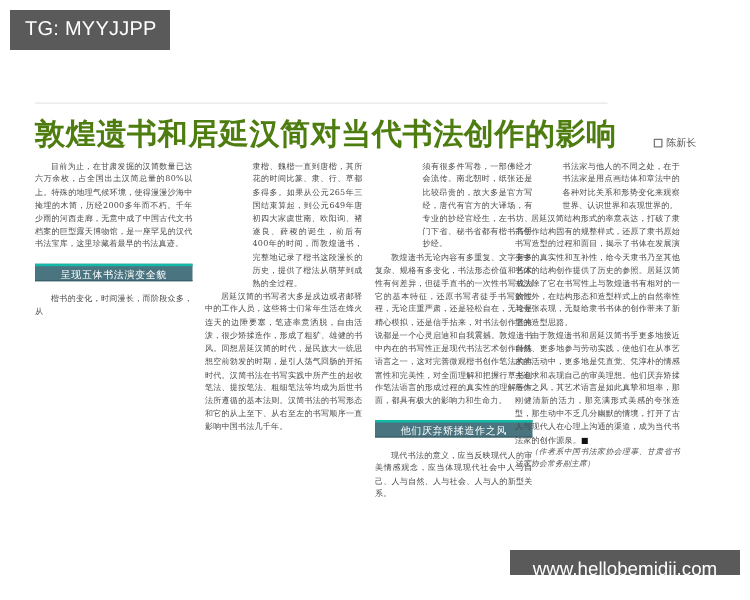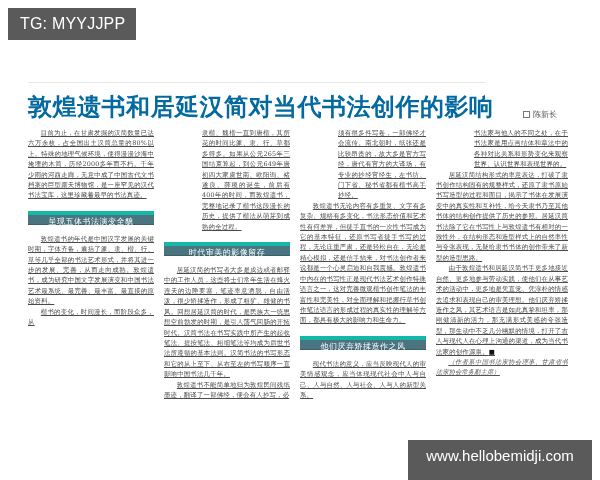--- a/index.html
+++ b/index.html
@@ -9,59 +9,59 @@
       position: relative;
     }
     .tag-badge {
       position: absolute; left: 8px; top: 8px; width: 128px; height: 32px;
       background: #5a5a5a; color: #ffffff;
       font-family: "Liberation Sans", "DejaVu Sans", sans-serif;
       font-size: 16px; line-height: 32px; padding-left: 12px;
       letter-spacing: 0.2px;
     }
     .watermark {
-      position: absolute; left: 408px; top: 440px; width: 184px; height: 40px;
+      position: absolute; left: 408px; top: 440px; width: 184px; height: 20px;
       background: #5a5a5a; color: #ffffff;
       font-family: "Liberation Sans", "DejaVu Sans", sans-serif;
       font-size: 15px; line-height: 32px; text-align: center;
     }
     .top-rule {
       position: absolute; left: 28px; top: 82px; width: 458px; height: 1px;
       background: #e6e6e6;
     }
     .headline {
       position: absolute; left: 28px; top: 92px; width: 480px;
       font-family: "DejaVu Sans", "Liberation Sans", sans-serif;
       font-weight: bold; font-size: 24px; line-height: 30px;
-      color: #0369a1; letter-spacing: 0.5px; white-space: nowrap;
+      color: #4d7c0f; letter-spacing: 0.5px; white-space: nowrap;
     }
     .byline {
       position: absolute; left: 523px; top: 109px;
       font-family: "DejaVu Sans", sans-serif; font-size: 8px; color: #555;
       display: flex; align-items: center; gap: 3px;
     }
     .byline .box {
       width: 7px; height: 7px; border: 1px solid #777; display: inline-block;
     }
     .columns {
       position: absolute; left: 28px; top: 128px; width: 560px; height: 270px;
     }
     .col {
       position: absolute; top: 0; width: 126px;
       font-size: 6.4px; line-height: 10.4px; color: #4a4a4a;
       text-align: justify; letter-spacing: 0.2px;
     }
-    .col p { text-indent: 2em; margin-bottom: 0; text-decoration: underline; }
+    .col p { text-indent: 2em; margin-bottom: 0; }
     .col p.noindent { text-indent: 0; margin-left: 38px; }
     .section-head {
       background: #4a7480; color: #ffffff;
       font-family: "DejaVu Sans", sans-serif; font-size: 8px;
       height: 14px; line-height: 14px; text-align: center;
       margin: 10px 0 9px 0; letter-spacing: 0.5px;
-      border-top: 4px solid #14b8a6; border-bottom: 1px solid #3a5f69;
+      border-top: 2px solid #14b8a6; border-bottom: 1px solid #3a5f69;
     }
     .note {
       color: #555; font-size: 6.2px; line-height: 10.4px; font-style: italic;
       text-indent: 1em;
     }
     .end-mark { color: #111; font-style: normal; }
   </style>
 </head>
 <body>
 
@@ -74,39 +74,36 @@
 <div class="byline">
   <span class="box"></span>
   <span>陈新长</span>
 </div>
 
 <div class="columns">
 
   <div class="col" style="left:0px;">
     <p>目前为止，在甘肃发掘的汉简数量已达六万余枚，占全国出土汉简总量的80%以上。特殊的地理气候环境，使得漫漫沙海中掩埋的木简，历经2000多年而不朽。千年少雨的河西走廊，无意中成了中国古代文书档案的巨型露天博物馆，是一座罕见的汉代书法宝库，这里珍藏着最早的书法真迹。</p>
     <div class="section-head">呈现五体书法演变全貌</div>
-    <p>敦煌遗书的年代是中国汉字发展的关键时期，字体齐备，囊括了篆、隶、楷、行、草等几乎全部的书法艺术形式，并将其进一步的发展、完善，从而走向成熟。敦煌遗书，成为研究中国文字发展演变和中国书法艺术最系统、最完善、最丰富、最直接的原始资料。</p>
     <p>楷书的变化，时间漫长，而阶段众多，从</p>
   </div>
 
   <div class="col" style="left:136px;">
     <p class="noindent">隶楷、魏楷一直到唐楷，其所花的时间比篆、隶、行、草都多得多。如果从公元265年三国结束算起，到公元649年唐初四大家虞世南、欧阳询、褚遂良、薛稷的诞生，前后有400年的时间，而敦煌遗书，完整地记录了楷书这段漫长的历史，提供了楷法从萌芽到成熟的全过程。</p>
-    <div class="section-head">时代审美的影像留存</div>
     <p>居延汉简的书写者大多是戍边或者邮驿中的工作人员，这些将士们常年生活在烽火连天的边陲要塞，笔迹率意洒脱，自由活泼，很少矫揉造作，形成了粗犷、雄健的书风。回想居延汉简的时代，是民族大一统思想空前勃发的时期，是引人荡气回肠的开拓时代。汉简书法在书写实践中所产生的起收笔法、提按笔法、粗细笔法等均成为后世书法所遵循的基本法则。汉简书法的书写形态和它的从上至下、从右至左的书写顺序一直影响中国书法几千年。</p>
-    <p>敦煌遗书不能简单地归为敦煌民间残纸墨迹，翻译了一部佛经，便会有人抄写，必</p>
   </div>
 
   <div class="col" style="left:272px;">
     <p class="noindent">须有很多件写卷，一部佛经才会流传。南北朝时，纸张还是比较昂贵的，故大多是官方写经，唐代有官方的大译场，有专业的抄经官经生，左书坊、门下省、秘书省都有楷书高手抄经。</p>
     <p>敦煌遗书无论内容有多重复、文字有多复杂、规格有多变化，书法形态价值和艺术性有何差异，但徒手直书的一次性书写成为它的基本特征，还原书写者徒手书写的过程，无论庄重严肃，还是轻松自在，无论是精心模拟，还是信手拈来，对书法创作者来说都是一个心灵启迪和自我震撼。敦煌遗书中内在的书写性正是现代书法艺术创作特殊语言之一，这对完善微观楷书创作笔法的丰富性和完美性，对全面理解和把握行草书创作笔法语言的形成过程的真实性的理解等方面，都具有极大的影响力和生命力。</p>
     <div class="section-head">他们厌弃矫揉造作之风</div>
     <p>现代书法的意义，应当反映现代人的审美情感观念，应当体现现代社会中人与自己、人与自然、人与社会、人与人的新型关系。</p>
   </div>
 
-  <div class="col" style="left:408px; width:132px;">
+  <div class="col" style="left:384px; width:132px;">
     <p class="noindent">书法家与他人的不同之处，在于书法家是用点画结体和章法中的各种对比关系和形势变化来观察世界、认识世界和表现世界的。</p>
     <p>居延汉简结构形式的率意表达，打破了隶书创作结构固有的规整样式，还原了隶书原始书写造型的过程和面目，揭示了书体在发展演变中的真实性和互补性，给今天隶书乃至其他书体的结构创作提供了历史的参照。居延汉简书法除了它在书写性上与敦煌遗书有相对的一致性外，在结构形态和造型样式上的自然率性与夸张表现，无疑给隶书书体的创作带来了新型的造型思路。</p>
     <p>
       <span>由于敦煌遗书和居延汉简书手更多地接近自然、更多地参与劳动实践，使他们在从事艺术的活动中，更多地是凭直觉、凭淳朴的情感去追求和表现自己的审美理想。他们厌弃矫揉造作之风，其艺术语言是如此真挚和坦率，那刚健清新的活力，那充满形式美感的夸张造型，那生动中不乏几分幽默的情境，打开了古人与现代人在心理上沟通的渠道，成为当代书法家的创作源泉。</span><span class="end-mark">■</span>
     </p>
     <p class="note">（作者系中国书法家协会理事、甘肃省书法家协会常务副主席）</p>
   </div>
 </div>
 
 <div class="watermark">www.hellobemidji.com</div>

